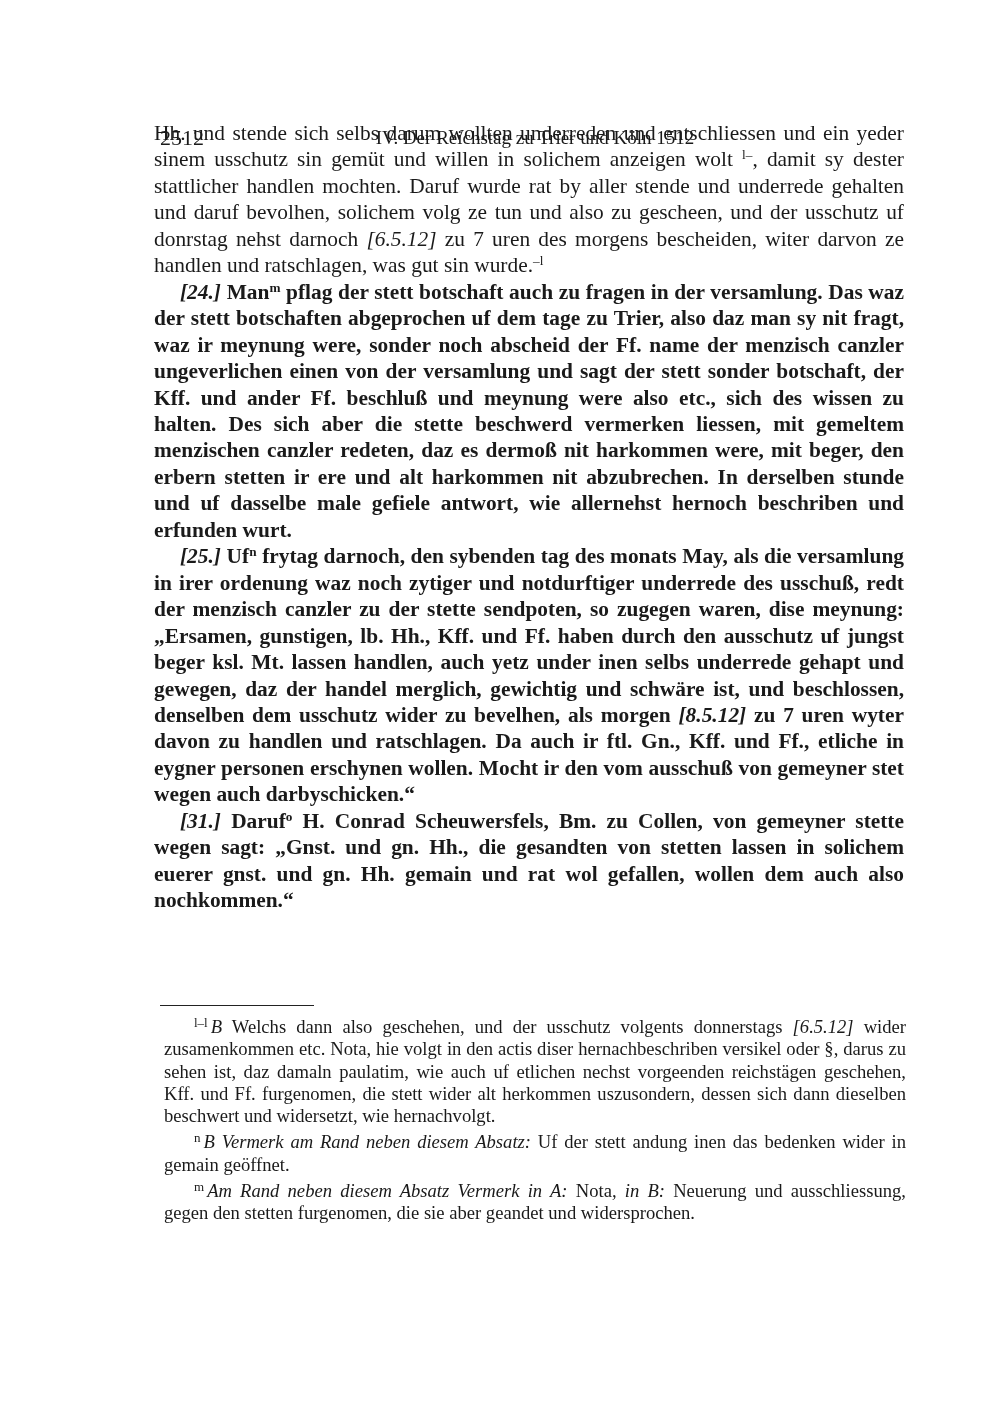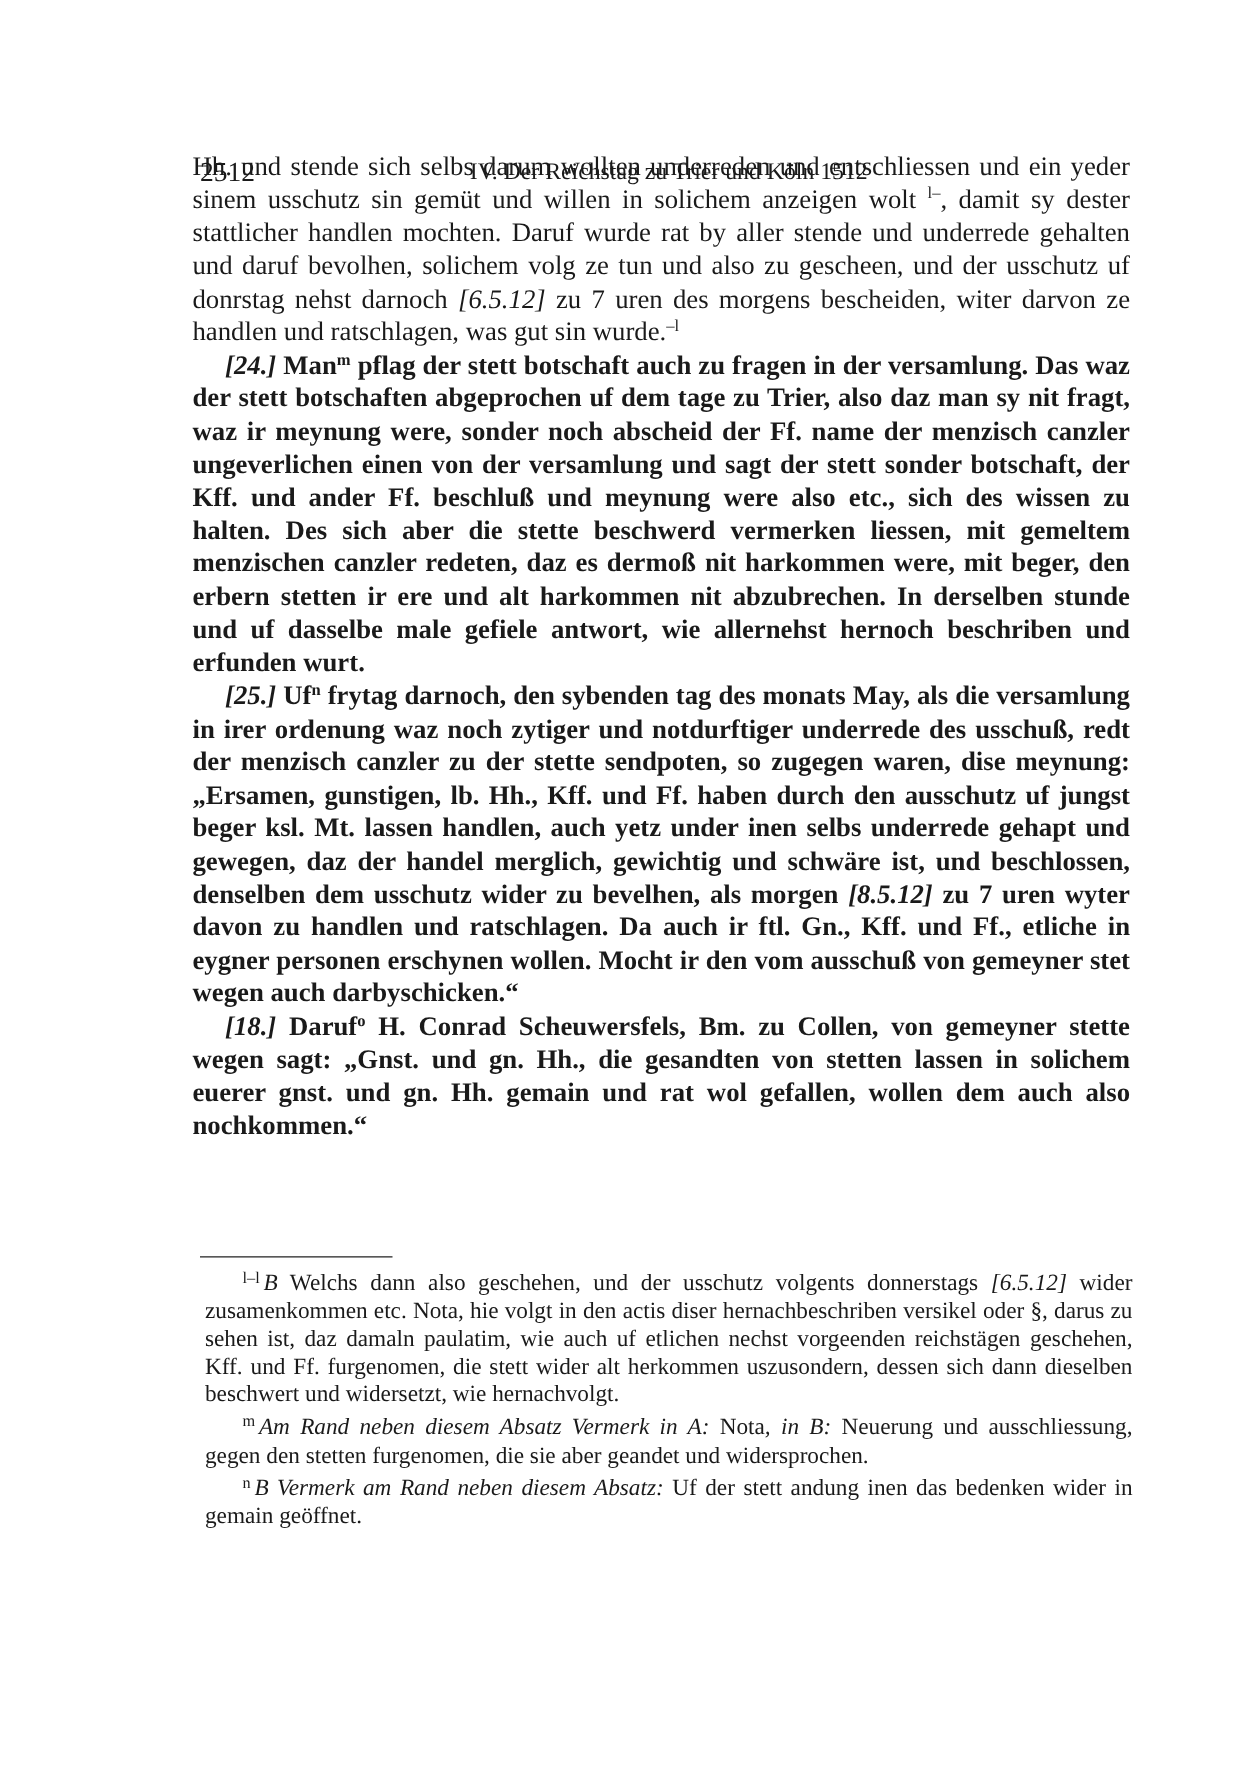--- a/index.html
+++ b/index.html
@@ -30,25 +30,25 @@
   <span class="running-title">IV. Der Reichstag zu Trier und Köln 1512</span>
 </div>
 
 <div class="body-text">
   <p><span>Hh. und stende sich selbs darum wollten underreden und entschliessen und ein yeder sinem usschutz sin gemüt und willen in solichem anzeigen wolt </span><sup>l–</sup><span>, damit sy dester stattlicher handlen mochten. Daruf wurde rat by aller stende und underrede gehalten und daruf bevolhen, solichem volg ze tun und also zu gescheen, und der usschutz uf donrstag nehst darnoch </span><span class="it">[6.5.12]</span><span> zu 7 uren des morgens bescheiden, witer darvon ze handlen und ratschlagen, was gut sin wurde.</span><sup>–l</sup></p>
 
   <p class="indent"><span class="it">[24.]</span><span> Man</span><sup>m</sup><span> pflag der stett botschaft auch zu fragen in der versamlung. Das waz der stett botschaften abgeprochen uf dem tage zu Trier, also daz man sy nit fragt, waz ir meynung were, sonder noch abscheid der Ff. name der menzisch canzler ungeverlichen einen von der versamlung und sagt der stett sonder botschaft, der Kff. und ander Ff. beschluß und meynung were also etc., sich des wissen zu halten. Des sich aber die stette beschwerd vermerken liessen, mit gemeltem menzischen canzler redeten, daz es dermoß nit harkommen were, mit beger, den erbern stetten ir ere und alt harkommen nit abzubrechen. In derselben stunde und uf dasselbe male gefiele antwort, wie allernehst hernoch beschriben und erfunden wurt.</span></p>
 
   <p class="indent"><span class="it">[25.]</span><span> Uf</span><sup>n</sup><span> frytag darnoch, den sybenden tag des monats May, als die versam­lung in irer ordenung waz noch zytiger und notdurftiger underrede des usschuß, redt der menzisch canzler zu der stette sendpoten, so zugegen waren, dise mey­nung: „Ersamen, gunstigen, lb. Hh., Kff. und Ff. haben durch den ausschutz uf jungst beger ksl. Mt. lassen handlen, auch yetz under inen selbs underrede gehapt und gewegen, daz der handel merglich, gewichtig und schwäre ist, und beschlossen, denselben dem usschutz wider zu bevelhen, als morgen </span><span class="it">[8.5.12]</span><span> zu 7 uren wyter davon zu handlen und ratschlagen. Da auch ir ftl. Gn., Kff. und Ff., etliche in eygner personen erschynen wollen. Mocht ir den vom ausschuß von gemeyner stet wegen auch darbyschicken.“</span></p>
 
-  <p class="indent"><span class="it">[18.]</span><span> Daruf</span><sup>o</sup><span> H. Conrad Scheuwersfels, Bm. zu Collen, von gemeyner stette wegen sagt: „Gnst. und gn. Hh., die gesandten von stetten lassen in solichem euerer gnst. und gn. Hh. gemain und rat wol gefallen, wollen dem auch also nochkommen.“</span></p>
+  <p class="indent"><span class="it">[31.]</span><span> Daruf</span><sup>o</sup><span> H. Conrad Scheuwersfels, Bm. zu Collen, von gemeyner stette wegen sagt: „Gnst. und gn. Hh., die gesandten von stetten lassen in solichem euerer gnst. und gn. Hh. gemain und rat wol gefallen, wollen dem auch also nochkommen.“</span></p>
 </div>
 
 <div class="fn-rule"></div>
 
 <div class="footnotes">
   <p><span class="fn-mark">l–l</span><span class="it">B</span><span> Welchs dann also geschehen, und der usschutz volgents donnerstags </span><span class="it">[6.5.12]</span><span> wider zusamenkommen etc. Nota, hie volgt in den actis diser hernachbeschriben versi­kel oder §, darus zu sehen ist, daz damaln paulatim, wie auch uf etlichen nechst vorge­enden reichstägen geschehen, Kff. und Ff. furgenomen, die stett wider alt herkommen uszusondern, dessen sich dann dieselben beschwert und widersetzt, wie hernachvolgt.</span></p>
 
+  <p><span class="fn-mark">n</span><span class="it">B Vermerk am Rand neben diesem Absatz:</span><span> Uf der stett andung inen das bedenken wider in gemain geöffnet.</span></p>
+
   <p><span class="fn-mark">m</span><span class="it">Am Rand neben diesem Absatz Vermerk in A:</span><span> Nota</span><span class="it">, in B:</span><span> Neuerung und ausschlies­sung, gegen den stetten furgenomen, die sie aber geandet und widersprochen.</span></p>
-
-  <p><span class="fn-mark">n</span><span class="it">B Vermerk am Rand neben diesem Absatz:</span><span> Uf der stett andung inen das bedenken wider in gemain geöffnet.</span></p>
 
 </div>
 
 </body></html>

